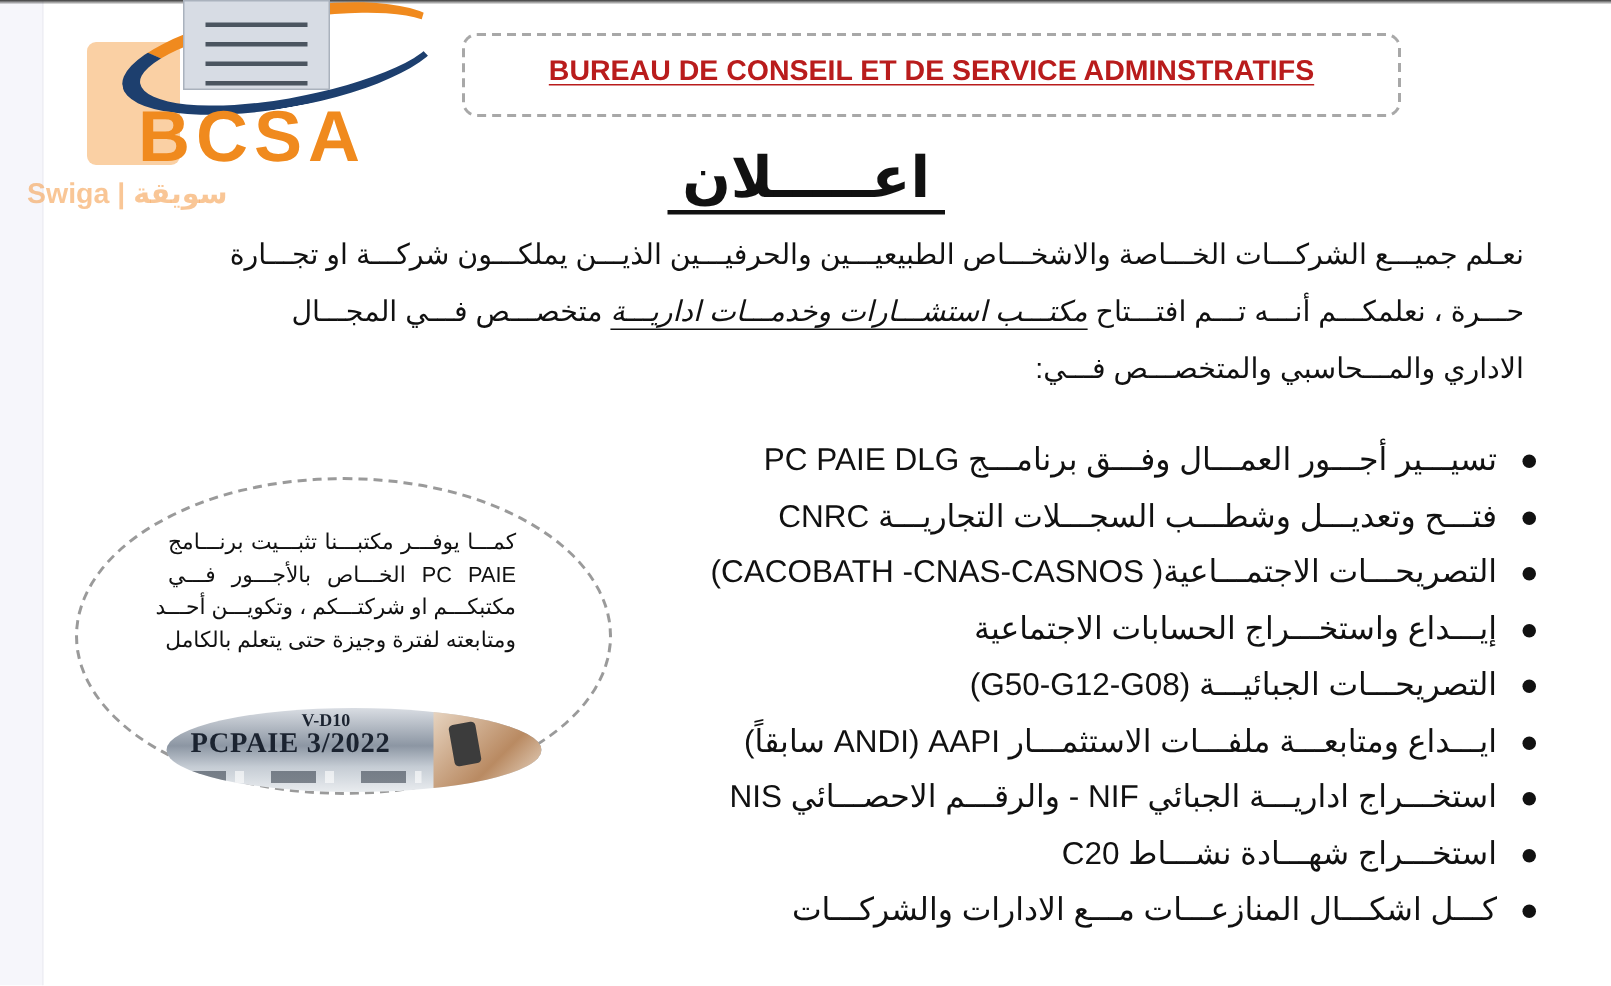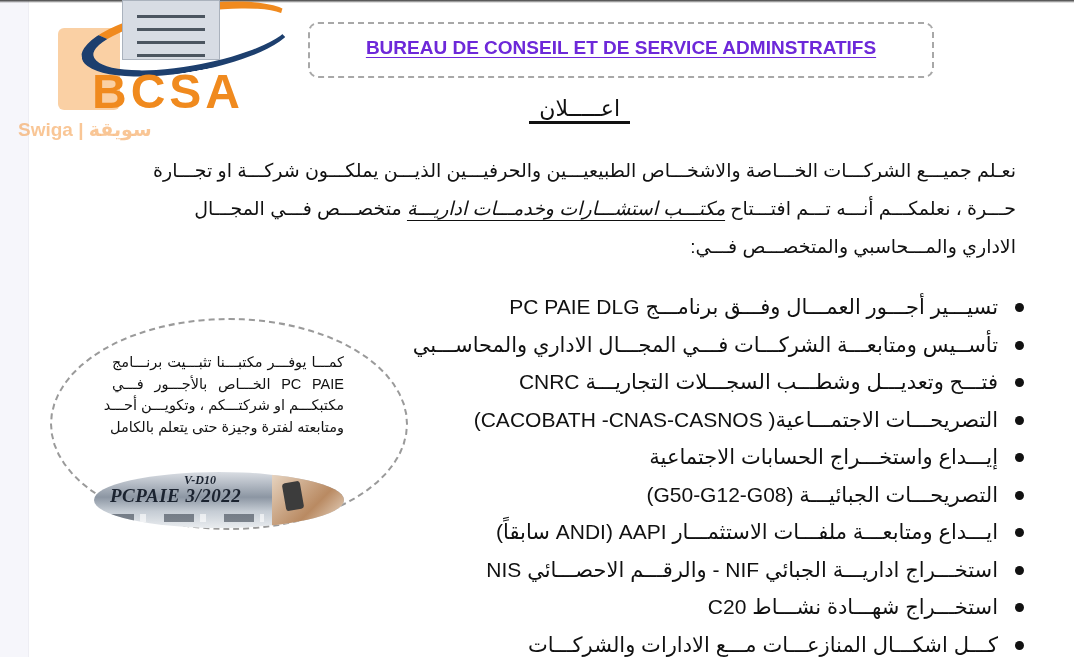--- a/index.html
+++ b/index.html
@@ -16,42 +16,42 @@
     border-top: 8px solid #f08a1e; border-left: 12px solid #1d3f6e; border-bottom: 6px solid #1d3f6e; border-right: 4px solid transparent; transform: rotate(-10deg); }
   .logo .doc { position: absolute; left: 62px; top: 0; width: 96px; height: 58px; background: #d7dce4; border: 1px solid #aab2bd; }
   .logo .doc i { display: block; height: 3px; background: #4b5560; margin: 10px 14px 0 14px; }
   .logo .doc i:first-child { margin-top: 14px; }
   .logo .brand { position: absolute; left: 32px; top: 64px; font-size: 48px; font-weight: bold; letter-spacing: 4px; color: #f08a1e; }
   .watermark-box { position: absolute; left: 58px; top: 28px; width: 62px; height: 82px; background: rgba(245,170,90,0.55); border-radius: 6px; }
   .watermark-text { position: absolute; left: 18px; top: 118px; font-size: 19px; font-weight: bold; color: rgba(245,160,80,0.6); }
 
   
   .title-box { position: absolute; left: 308px; top: 22px; width: 626px; height: 56px; border: 2px dashed #a8a8a8; border-radius: 10px; box-sizing: border-box; }
-  .title-box span { position: absolute; left: 0; right: 0; top: 13px; text-align: center; font-size: 19px; font-weight: bold; color: #6d28d9; text-decoration: underline; text-underline-offset: 3px; }
+  .title-box span { position: absolute; left: 0; right: 0; top: 13px; text-align: center; font-size: 19px; font-weight: bold; color: #b91c1c; text-decoration: underline; text-underline-offset: 3px; }
 
   
-  .announce { position: absolute; left: 470px; top: 96px; width: 160px; text-align: right; direction: rtl; font-size: 22px; font-weight: normal; }
+  .announce { position: absolute; left: 470px; top: 96px; width: 160px; text-align: right; direction: rtl; font-size: 38px; font-weight: bold; }
   .announce span { border-bottom: 3px solid #111; padding: 0 10px; }
 
   
   .intro { position: absolute; right: 58px; top: 152px; width: 900px; direction: rtl; text-align: justify; font-size: 19px; line-height: 38px; }
   .intro p { margin: 0; }
   .intro u { text-underline-offset: 5px; font-style: italic; }
 
   
   .services { position: absolute; right: 48px; top: 288px; direction: rtl; margin: 0; padding: 0; list-style: none; font-size: 21px; line-height: 37.5px; }
   .services li { position: relative; padding-right: 28px; white-space: nowrap; }
   .services li::before { content: ""; position: absolute; right: 2px; top: 15px; width: 9px; height: 9px; border-radius: 50%; background: #111; }
 
   
   .ellipse { position: absolute; left: 50px; top: 318px; width: 358px; height: 212px; border: 2px dashed #9a9a9a; border-radius: 50%; box-sizing: border-box; }
   .promo-text { position: absolute; left: 112px; top: 352px; width: 232px; direction: rtl; text-align: justify; text-align-last: justify; font-size: 14.5px; line-height: 21.5px; color: #111; }
   .promo-text div { white-space: nowrap; }
-  .promo-img { position: absolute; left: 94px; top: 472px; width: 250px; height: 56px; border-radius: 50%; overflow: hidden;
-    background: linear-gradient(180deg, #d9dde3 0%, #8c96a3 45%, #c5ccd4 70%, #e9ecef 100%); font-style: italic; }
+  .promo-img { position: absolute; left: 111px; top: 472px; width: 250px; height: 56px; border-radius: 50%; overflow: hidden;
+    background: linear-gradient(180deg, #d9dde3 0%, #8c96a3 45%, #c5ccd4 70%, #e9ecef 100%); }
   .promo-img .photo { position: absolute; right: 0; top: 0; width: 72px; height: 56px; background: linear-gradient(135deg, #e8d6c3, #b98a62 60%, #efe4d6); }
   .promo-img .photo::after { content: ""; position: absolute; left: 12px; top: 10px; width: 18px; height: 28px; background: #3c3c3c; border-radius: 3px; transform: rotate(-10deg); }
   .promo-img .ver { position: absolute; left: 90px; top: 1px; font-family: "Liberation Serif", serif; font-weight: bold; font-size: 12px; color: #1b2330; }
   .promo-img .name { position: absolute; left: 16px; top: 13px; font-family: "Liberation Serif", serif; font-weight: bold; font-size: 19px; color: #1b2330; letter-spacing: 0.5px; }
   .promo-img .strip { position: absolute; left: 10px; top: 42px; width: 160px; height: 8px; background: repeating-linear-gradient(90deg, #3b4450 0 30px, transparent 30px 36px, #fff 36px 42px, transparent 42px 60px); opacity: 0.6; }
 </style>
 </head>
 <body>
 
 <div class="left-strip"></div>
@@ -79,21 +79,20 @@
 </div>
 
 <div class="intro">
   <p>نعـلم جميـــع الشركـــات الخـــاصة والاشخـــاص الطبيعيـــين والحرفيـــين الذيـــن يملكـــون شركـــة او تجـــارة</p>
   <p><span>حـــرة ، نعلمكـــم أنـــه تـــم افتـــتاح </span><u>مكتـــب استشـــارات وخدمـــات اداريـــة</u><span> متخصـــص فـــي المجـــال</span></p>
   <p>الاداري والمـــحاسبي والمتخصـــص فـــي:</p>
 </div>
 
 <ul class="services">
   <li>تسيـــير أجـــور العمـــال وفـــق برنامـــج  PC PAIE DLG</li>
-  <li>تأســيس ومتابعـــة الشركـــات فـــي المجـــال الاداري والمحاســـبي</li>
   <li>فتـــح وتعديـــل وشطـــب السجـــلات التجاريـــة CNRC</li>
   <li>التصريحـــات الاجتمـــاعية( CACOBATH -CNAS-CASNOS)</li>
   <li>إيـــداع واستخـــراج الحسابات الاجتماعية</li>
   <li>التصريحـــات الجبائيـــة (G50-G12-G08)</li>
   <li>ايـــداع ومتابعـــة ملفـــات الاستثمـــار AAPI  (ANDI سابقاً)</li>
   <li>استخـــراج اداريـــة الجبائي  NIF - والرقـــم الاحصـــائي NIS</li>
   <li>استخـــراج شهـــادة نشـــاط C20</li>
   <li>كـــل اشكـــال المنازعـــات مـــع الادارات والشركـــات</li>
 </ul>
 

